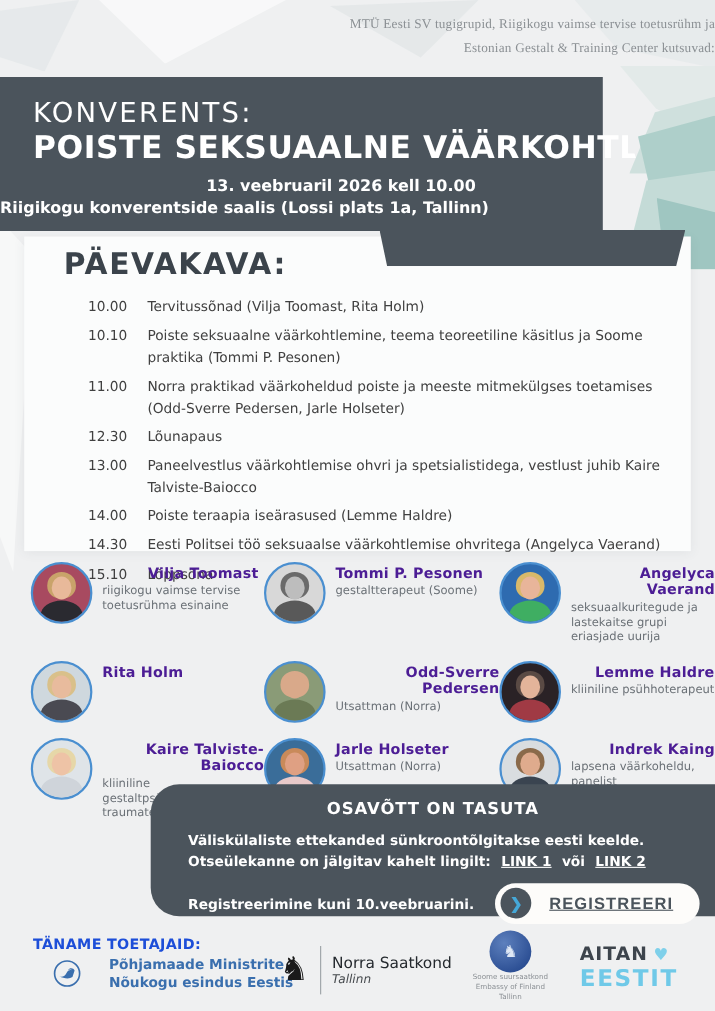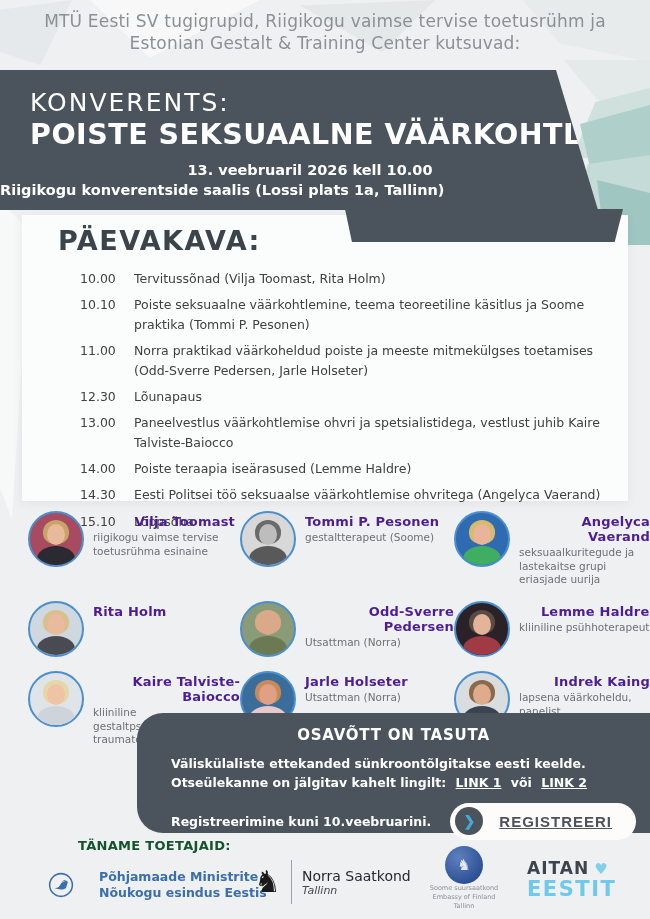--- a/index.html
+++ b/index.html
@@ -8,34 +8,34 @@
 
   
   .shard{position:absolute;pointer-events:none;}
   .s1{left:70px;top:0;width:200px;height:58px;background:rgba(255,255,255,.55);clip-path:polygon(10% 0,95% 0,40% 100%);}
   .s2{left:300px;top:0;width:150px;height:55px;background:rgba(222,227,229,.6);clip-path:polygon(0 10%,90% 0,55% 95%);}
   .s3{left:0;top:0;width:90px;height:65px;background:rgba(222,227,229,.55);clip-path:polygon(0 15%,80% 0,45% 100%,0 80%);}
   .s4{left:500px;top:0;width:150px;height:62px;background:rgba(228,232,233,.7);clip-path:polygon(15% 0,100% 0,100% 100%,40% 70%);}
   .s5{left:0;top:200px;width:30px;height:320px;background:rgba(255,255,255,.5);clip-path:polygon(0 0,100% 10%,40% 100%,0 90%);}
 
   
-  .top-note{position:absolute;left:0;top:10px;width:650px;text-align:center;
-    color:#8b9094;font-size:17px;line-height:22px;letter-spacing:.2px;z-index:2;}
+  .top-note{position:absolute;left:0;top:10px;width:650px;text-align:right;
+    color:#8b9094;font-size:12px;line-height:22px;letter-spacing:.2px;z-index:2;font-family:Liberation Serif, serif;}
 
   
   .teal-cluster{position:absolute;left:542px;top:60px;width:108px;height:185px;z-index:1;}
   .t{position:absolute;}
   .t1{left:10px;top:0;width:98px;height:70px;background:#e3eae9;clip-path:polygon(12% 0,100% 0,100% 100%,45% 55%);}
   .t2{left:30px;top:28px;width:78px;height:70px;background:#cfe0dd;clip-path:polygon(30% 20%,100% 0,100% 100%,0 100%);}
   .t3{left:38px;top:45px;width:70px;height:95px;background:#aecfca;clip-path:polygon(0 20%,100% 0,100% 100%,25% 100%);}
   .t4{left:25px;top:95px;width:83px;height:90px;background:#c4dbd7;clip-path:polygon(25% 10%,100% 0,100% 100%,0 100%);}
   .t5{left:55px;top:120px;width:53px;height:65px;background:#9fc6c1;clip-path:polygon(0 0,100% 20%,100% 100%,15% 100%);}
 
   
-  .banner{position:absolute;left:0;top:70px;width:650px;height:140px;background:#4b545c;z-index:2;
+  .banner{position:absolute;left:0;top:70px;width:548px;height:140px;background:#4b545c;z-index:2;
     clip-path:polygon(0 0,556px 0,598px 140px,0 140px);color:#fff;}
   .kicker{position:absolute;left:30px;top:18px;font-size:25px;font-weight:400;letter-spacing:2px;}
   .title{position:absolute;left:30px;top:48px;font-size:28.5px;font-weight:800;letter-spacing:.5px;white-space:nowrap;}
   .when{position:absolute;left:0;top:92px;width:620px;text-align:center;font-size:14.5px;font-weight:700;}
   .where{position:absolute;left:0;top:112px;width:620px;text-align:left;font-size:14.5px;font-weight:700;}
   .banner-tail{position:absolute;left:345px;top:209px;width:278px;height:33px;background:#4b545c;z-index:4;
     clip-path:polygon(0 0,100% 0,97% 100%,2.5% 100%);}
 
   
   .agenda-card{position:absolute;left:22px;top:215px;width:606px;height:286px;background:#fbfcfc;
@@ -68,21 +68,21 @@
   .reg-bottom{display:flex;align-items:center;justify-content:space-between;padding:10px 14px 0 34px;}
   .reg-deadline{font-size:12.5px;font-weight:700;}
   .reg-btn{display:flex;align-items:center;background:#fdfcfa;border:none;border-radius:20px;
     height:37px;padding:0 24px 0 5px;gap:16px;cursor:pointer;}
   .reg-btn .circ{width:28px;height:28px;border-radius:50%;background:#4b545c;color:#45a8d8;
     display:flex;align-items:center;justify-content:center;font-size:14px;font-weight:800;}
   .reg-btn .lbl{font-size:15px;font-weight:700;color:#4b545c;letter-spacing:1px;text-decoration:underline;}
 
   
   .sponsors{position:absolute;left:0;top:838px;width:650px;height:81px;z-index:2;}
-  .sp-head{position:absolute;left:30px;top:0;font-size:13px;font-weight:700;color:#14532d;letter-spacing:.3px;margin-left:48px;}
+  .sp-head{position:absolute;left:30px;top:14px;font-size:13px;font-weight:700;color:#1d4ed8;letter-spacing:.3px;}
   .nordic{position:absolute;left:48px;top:31px;display:flex;align-items:center;gap:25px;}
   .nordic-text{color:#3a6fae;font-size:12.5px;font-weight:700;line-height:1.25;}
   .norway{position:absolute;left:254px;top:22px;display:flex;align-items:center;gap:10px;}
   .lion{font-size:30px;color:#1a1a1a;line-height:1;}
   .vline{width:1px;height:44px;background:#9aa0a5;}
   .norway-name{font-size:14px;color:#24292e;}
   .norway-city{font-size:11px;color:#45494d;font-style:italic;}
   .finland{position:absolute;left:424px;top:8px;width:80px;text-align:center;}
   .fin-circ{width:38px;height:38px;margin:0 auto;border-radius:50%;
     background:radial-gradient(circle at 35% 30%,#5d80bd,#2c4f94 75%);

